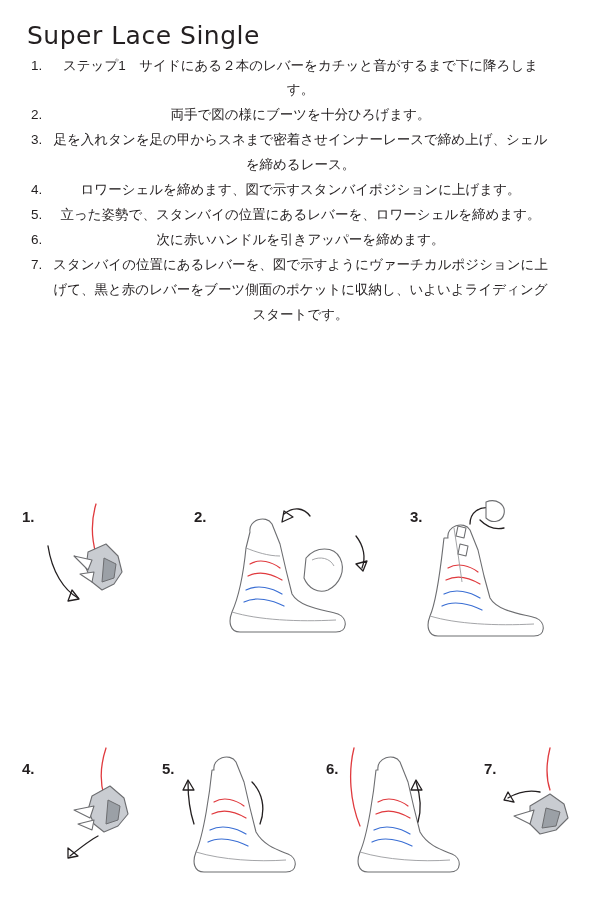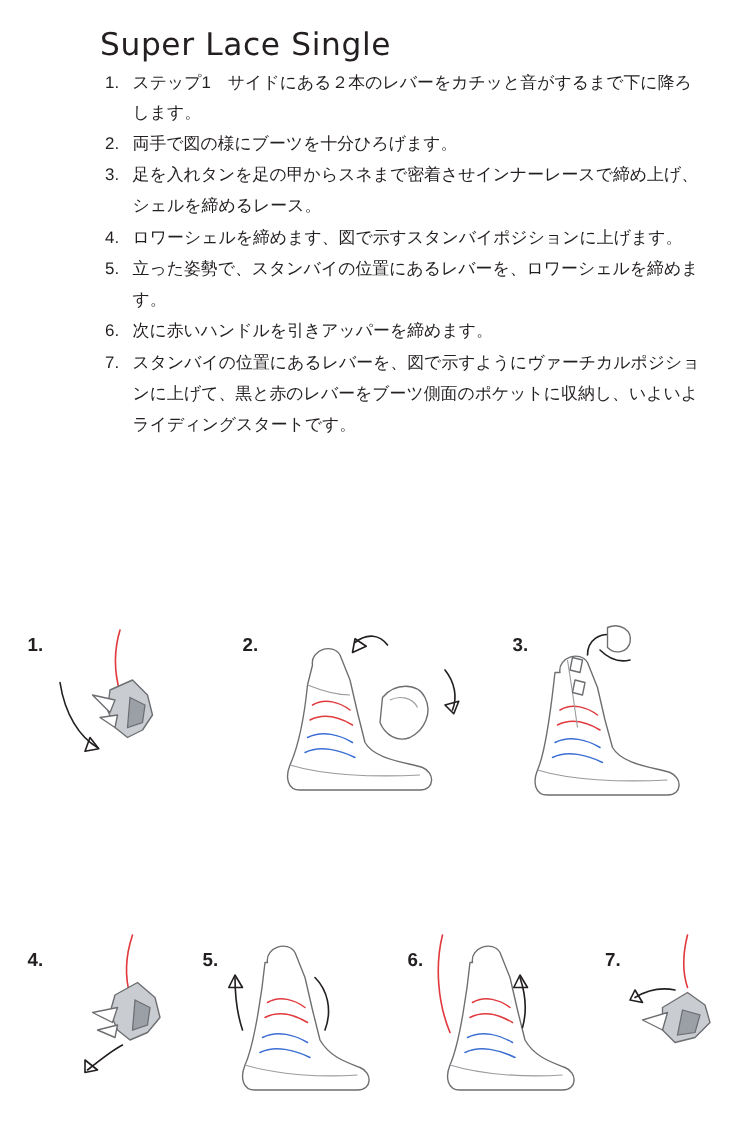--- a/index.html
+++ b/index.html
@@ -13,21 +13,21 @@
     font-family: "Liberation Sans", sans-serif;
     color: #231f20;
     overflow: hidden;
     position: relative;
   }
   .page {
     width: 600px;
     height: 900px;
     position: relative;
     box-sizing: border-box;
-    padding: 22px 34px 0 80px;
+    padding: 22px 34px 0 27px;
   }
   .title {
     font-family: "DejaVu Sans", sans-serif;
     font-size: 25px;
     letter-spacing: 0.5px;
     font-weight: 400;
     color: #231f20;
     margin: 0 0 2px 0;
     line-height: 1.1;
   }
@@ -46,20 +46,21 @@
     color: #231f20;
     margin: 0 0 2px 0;
     max-width: 480px;
   }
   ol.steps {
     margin: 4px 0 0 0;
     padding: 0 0 0 26px;
     list-style: none;
     counter-reset: stepc;
     max-width: 495px;
+    text-align: center;
   }
   ol.steps li {
     counter-increment: stepc;
     position: relative;
     font-size: 13.5px;
     line-height: 1.85;
     color: #231f20;
     margin-bottom: 0px;
   }
   ol.steps li::before {

